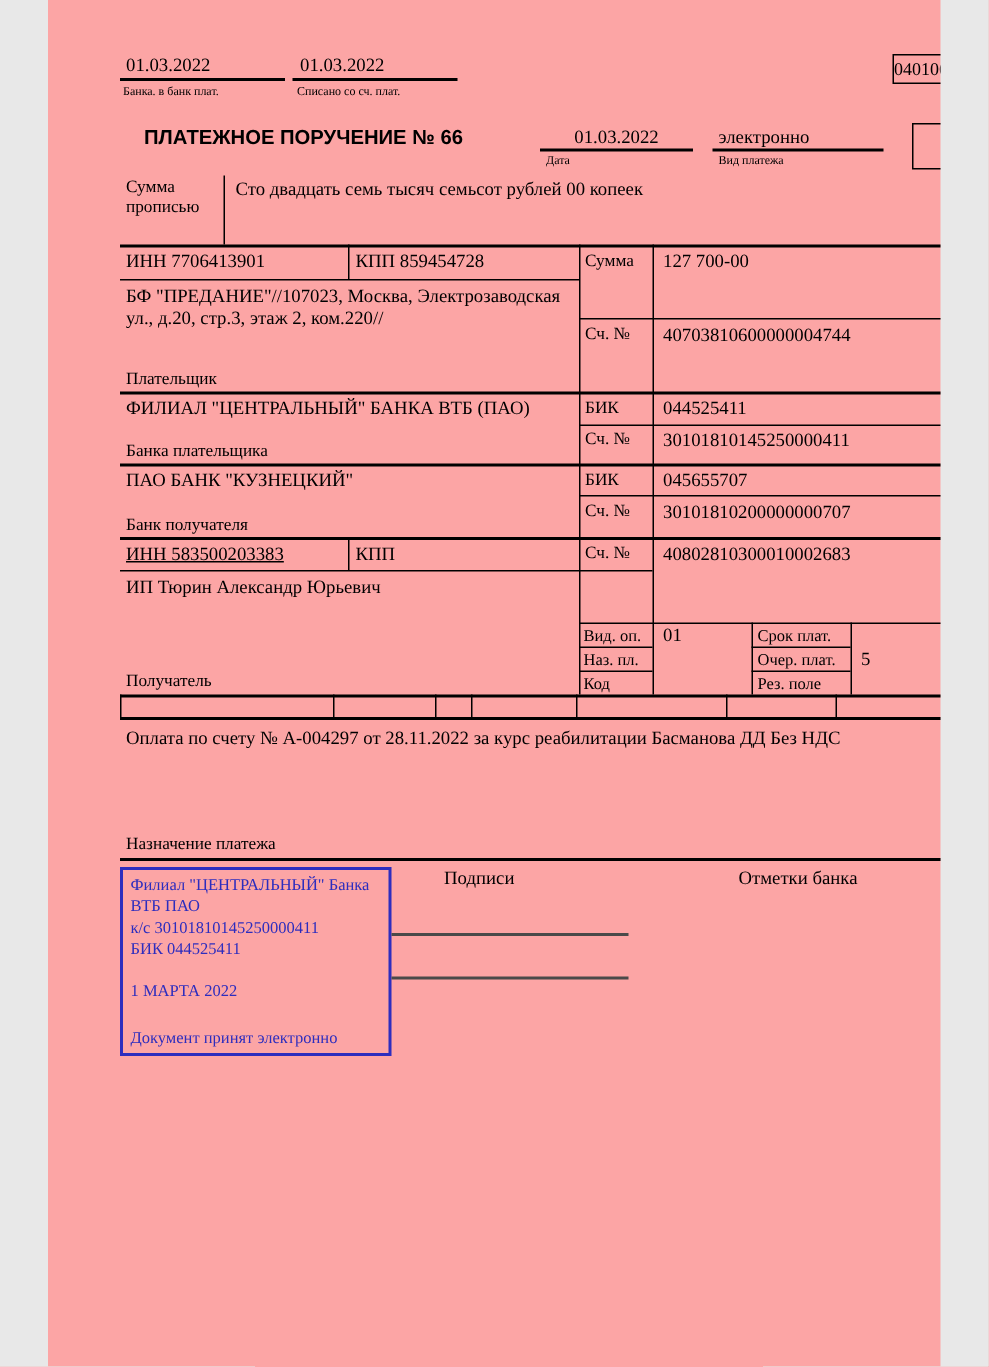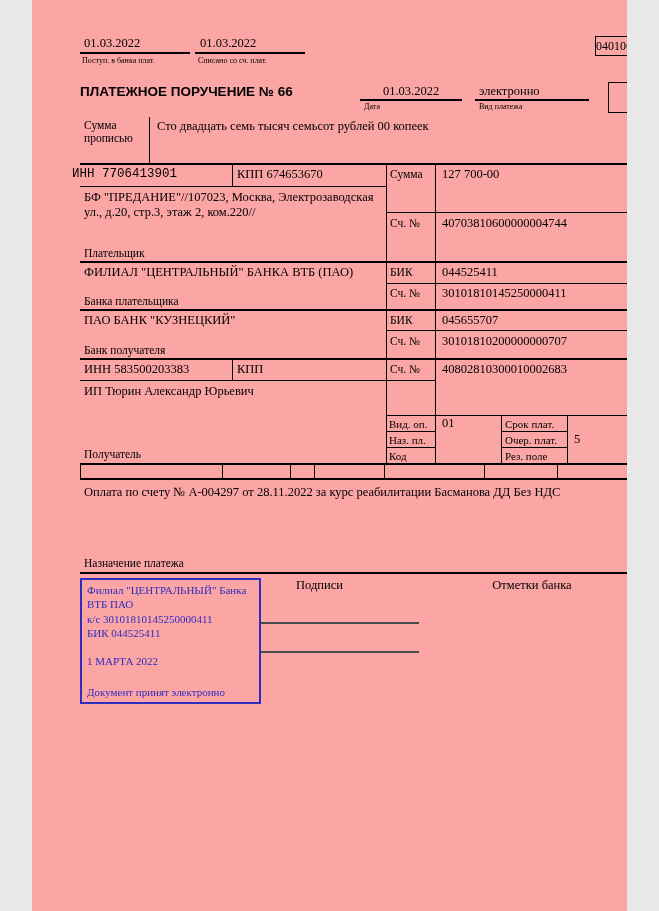--- a/index.html
+++ b/index.html
@@ -35,31 +35,31 @@
   .esign .er{font-size:11px;font-style:italic;padding-left:8px;}
   .esign .ev{font-weight:bold;font-size:11.5px;text-align:center;}
 </style>
 </head>
 <body>
 
 <div class="page">
 
   <div class="abs t" style="left:52px;top:36px;">01.03.2022</div>
   <div class="abs hl" style="left:48px;top:52px;width:110px;height:1.5px;"></div>
-  <div class="abs lbl" style="left:50px;top:57px;">Поступ. в банка плат.</div>
+  <div class="abs lbl" style="left:50px;top:57px;">Банка. в банк плат.</div>
 
   <div class="abs t" style="left:168px;top:36px;">01.03.2022</div>
   <div class="abs hl" style="left:163px;top:52px;width:110px;height:1.5px;"></div>
   <div class="abs lbl" style="left:166px;top:57px;">Списано со сч. плат.</div>
 
   <div class="abs codebox" style="left:563px;top:36px;width:46px;height:18px;">
     <span>0401060</span>
   </div>
 
-  <div class="abs title" style="left:48px;top:84px;">ПЛАТЕЖНОЕ ПОРУЧЕНИЕ № 66</div>
+  <div class="abs title" style="left:64px;top:84px;">ПЛАТЕЖНОЕ ПОРУЧЕНИЕ № 66</div>
 
   <div class="abs t ctr" style="left:328px;top:84px;width:102px;">01.03.2022</div>
   <div class="abs hl" style="left:328px;top:99px;width:102px;height:1.5px;"></div>
   <div class="abs lbl" style="left:332px;top:103px;text-align:right;">Дата</div>
 
   <div class="abs t" style="left:447px;top:84px;">электронно</div>
   <div class="abs hl" style="left:443px;top:99px;width:114px;height:1.5px;"></div>
   <div class="abs lbl" style="left:447px;top:103px;">Вид платежа</div>
 
   <div class="abs chkbox" style="left:576px;top:82px;width:27px;height:29px;"></div>
@@ -94,22 +94,22 @@
 
   <div class="abs vl" style="left:48px;top:463px;height:15px;"></div>
   <div class="abs vl" style="left:190px;top:463px;height:15px;"></div>
   <div class="abs vl" style="left:258px;top:463px;height:15px;"></div>
   <div class="abs vl" style="left:282px;top:463px;height:15px;"></div>
   <div class="abs vl" style="left:352px;top:463px;height:15px;"></div>
   <div class="abs vl" style="left:452px;top:463px;height:15px;"></div>
   <div class="abs vl" style="left:525px;top:463px;height:15px;"></div>
   <div class="abs vl" style="left:611px;top:463px;height:15px;"></div>
 
-  <div class="abs t" style="left:40px;top:167px;font-family:Liberation Mono, monospace;">ИНН 7706413901</div>
-  <div class="abs t" style="left:205px;top:167px;">КПП 674653670</div>
+  <div class="abs t" style="left:52px;top:167px;">ИНН 7706413901</div>
+  <div class="abs t" style="left:205px;top:167px;">КПП 859454728</div>
   <div class="abs t11" style="left:358px;top:168px;">Сумма</div>
   <div class="abs t" style="left:410px;top:167px;">127 700-00</div>
   <div class="abs tw" style="left:52px;top:190px;width:298px;">БФ "ПРЕДАНИЕ"//107023, Москва, Электрозаводская ул., д.20, стр.3, этаж 2, ком.220//</div>
   <div class="abs t11" style="left:358px;top:217px;">Сч. №</div>
   <div class="abs t" style="left:410px;top:216px;">40703810600000004744</div>
   <div class="abs t11" style="left:52px;top:247px;">Плательщик</div>
 
   <div class="abs t" style="left:52px;top:265px;">ФИЛИАЛ "ЦЕНТРАЛЬНЫЙ" БАНКА ВТБ (ПАО)</div>
   <div class="abs t11" style="left:358px;top:266px;">БИК</div>
   <div class="abs t" style="left:410px;top:265px;">044525411</div>
@@ -117,21 +117,21 @@
   <div class="abs t" style="left:410px;top:286px;">30101810145250000411</div>
   <div class="abs t11" style="left:52px;top:295px;">Банка плательщика</div>
 
   <div class="abs t" style="left:52px;top:313px;">ПАО БАНК "КУЗНЕЦКИЙ"</div>
   <div class="abs t11" style="left:358px;top:314px;">БИК</div>
   <div class="abs t" style="left:410px;top:313px;">045655707</div>
   <div class="abs t11" style="left:358px;top:335px;">Сч. №</div>
   <div class="abs t" style="left:410px;top:334px;">30101810200000000707</div>
   <div class="abs t11" style="left:52px;top:344px;">Банк получателя</div>
 
-  <div class="abs t" style="left:52px;top:362px;">ИНН 583500203383</div>
+  <div class="abs t" style="left:52px;top:362px;text-decoration:underline;">ИНН 583500203383</div>
   <div class="abs t" style="left:205px;top:362px;">КПП</div>
   <div class="abs t11" style="left:358px;top:363px;">Сч. №</div>
   <div class="abs t" style="left:410px;top:362px;">40802810300010002683</div>
   <div class="abs t" style="left:52px;top:384px;">ИП Тюрин Александр Юрьевич</div>
   <div class="abs t11" style="left:52px;top:448px;">Получатель</div>
 
   <div class="abs t10" style="left:357px;top:418px;">Вид. оп.</div>
   <div class="abs t" style="left:410px;top:416px;">01</div>
   <div class="abs t10" style="left:473px;top:418px;">Срок плат.</div>
   <div class="abs t10" style="left:357px;top:434px;">Наз. пл.</div>

